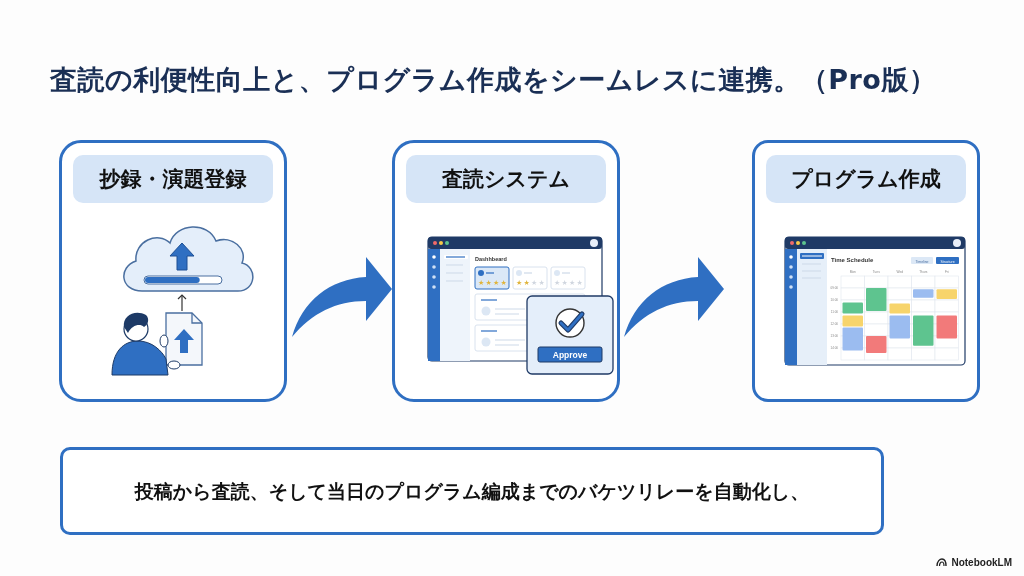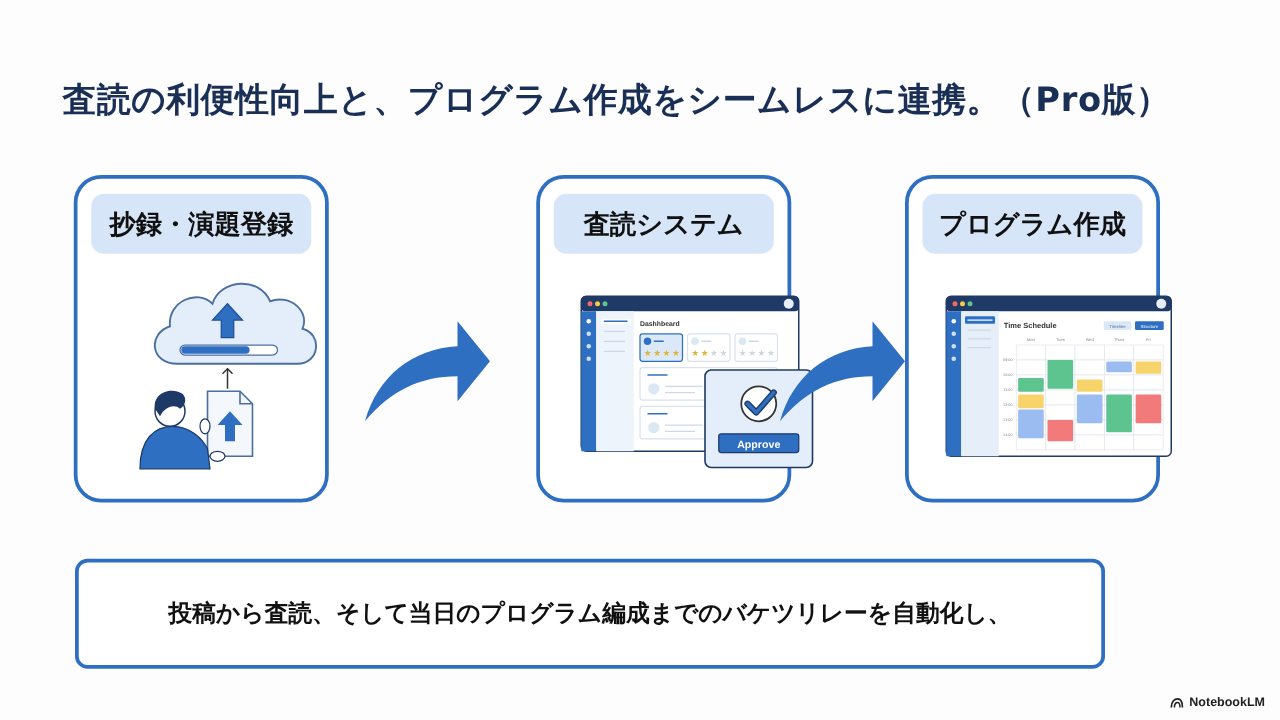--- a/index.html
+++ b/index.html
@@ -6,26 +6,26 @@
   html, body { width: 1024px; height: 576px; background: #fdfdfd; overflow: hidden; }
   body { position: relative; font-family: "DejaVu Sans", sans-serif; color: #111; }
 
   .title {
     position: absolute; left: 50px; top: 62px; width: 940px;
     font-size: 27px; font-weight: bold; color: #1a2f55; letter-spacing: 0.5px;
     white-space: nowrap;
   }
 
   .card {
-    position: absolute; top: 140px; width: 204px; height: 262px;
+    position: absolute; top: 140px; width: 228px; height: 262px;
     border: 3px solid #2f6fc2; border-radius: 22px; background: #ffffff;
   }
   .card.c1 { left: 59px; }
-  .card.c2 { left: 392px; margin-left: 37px; }
-  .card.c3 { left: 724px; }
+  .card.c2 { left: 392px; }
+  .card.c3 { left: 752px; border-radius: 16px; }
 
   .card-label {
     position: absolute; left: 11px; top: 12px; right: 11px; height: 48px;
     background: #d6e5f7; border-radius: 10px;
     display: flex; align-items: center; justify-content: center;
     font-size: 21px; font-weight: bold; color: #111;
   }
 
   .illus { position: absolute; left: 0; top: 0; }
 

